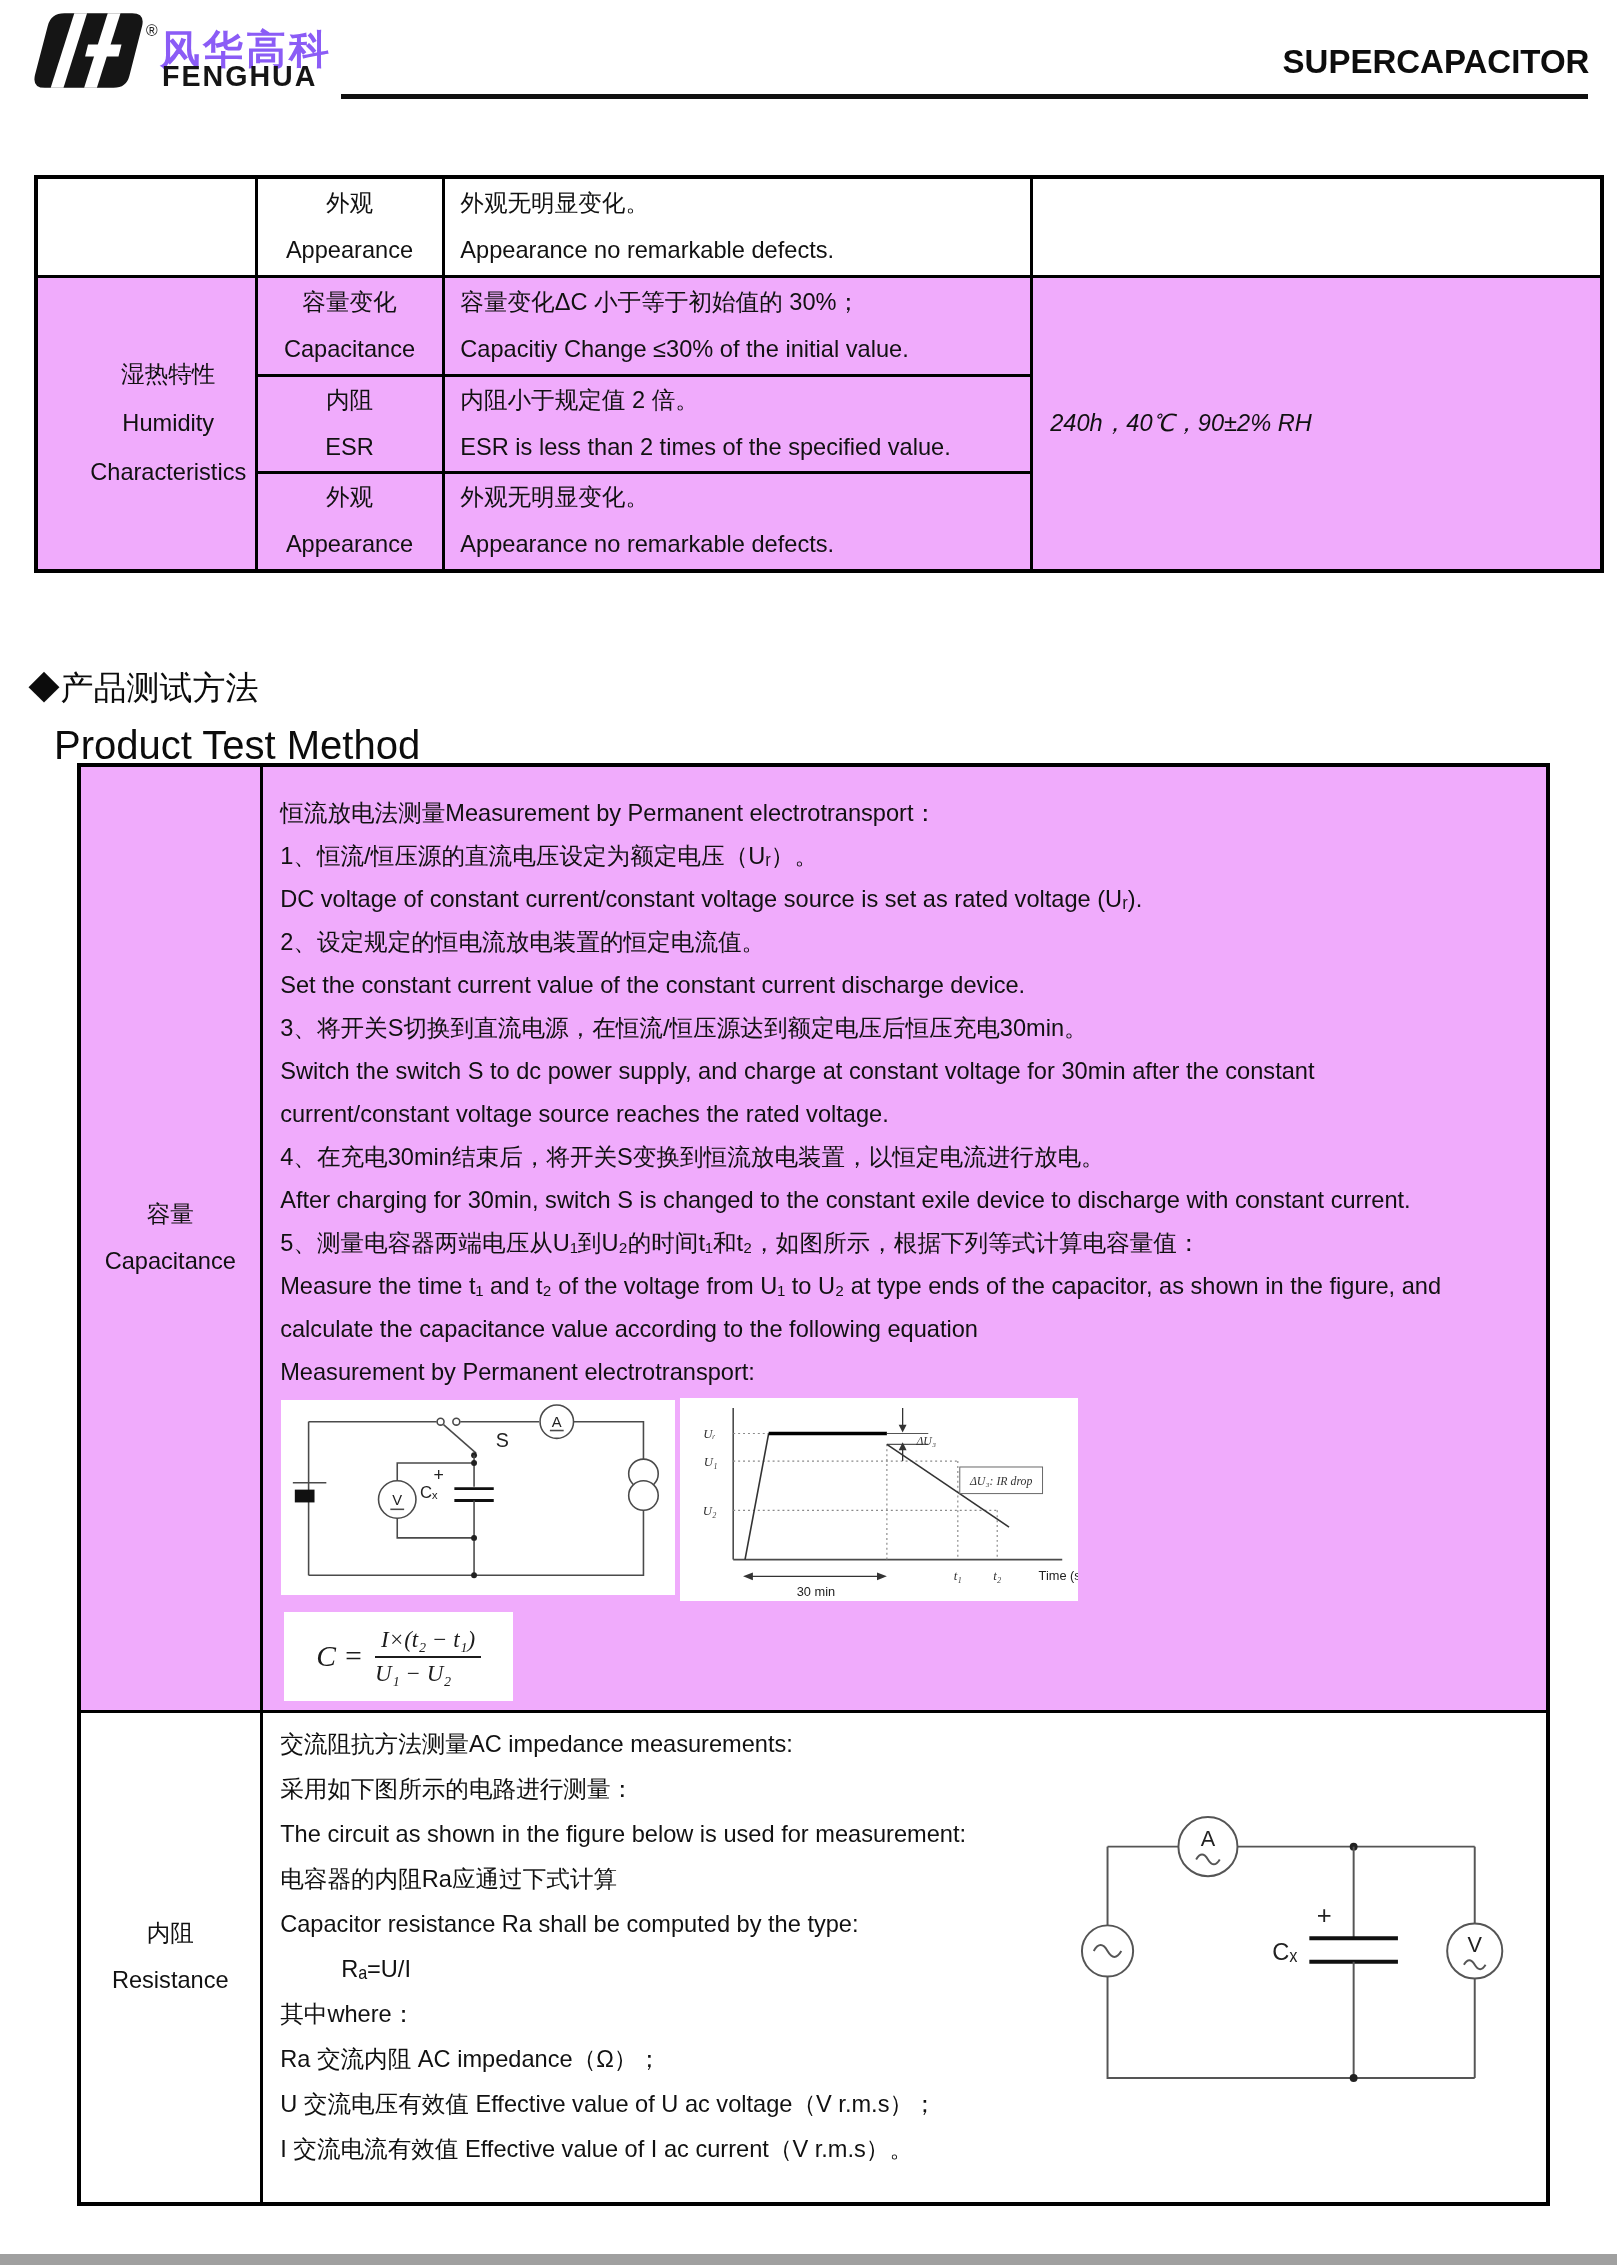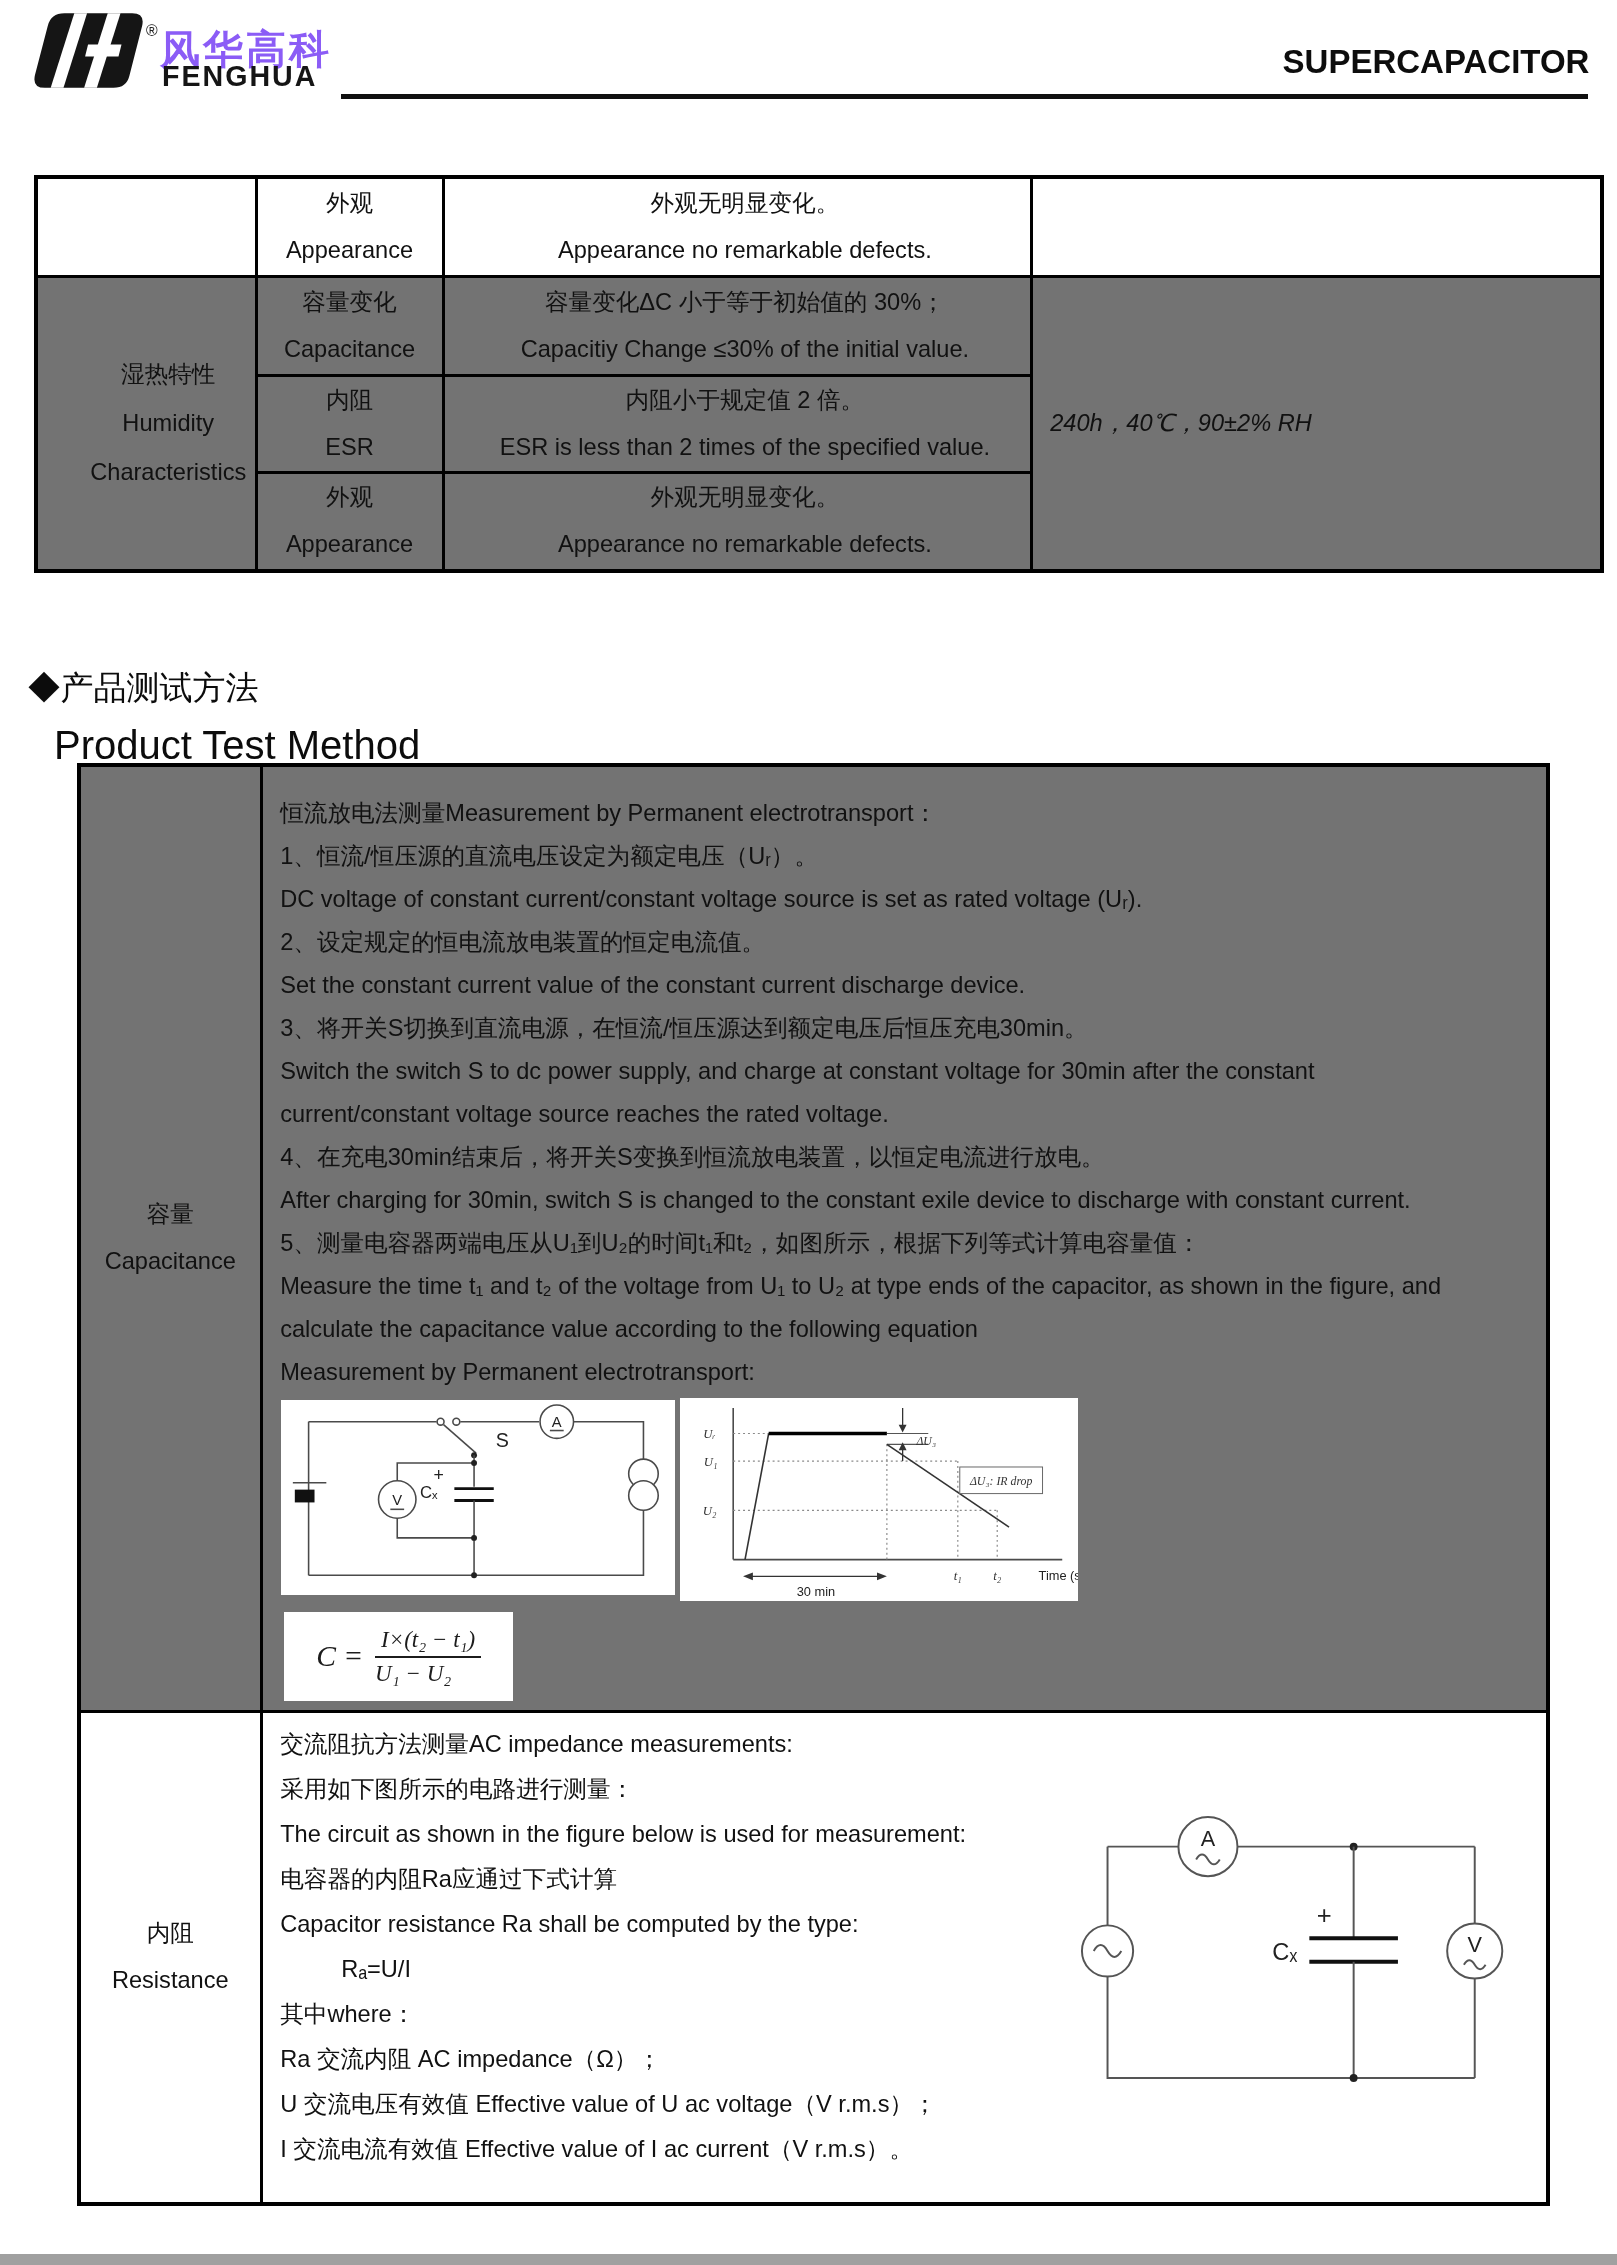--- a/index.html
+++ b/index.html
@@ -16,24 +16,24 @@
   .doc-title{right:27.6px;top:43px;font-size:33px;font-weight:700;color:#0d0d0d;}
   .header-rule{left:341px;top:94px;width:1247px;height:4.9px;background:#101010;}
 
   
   table{border-collapse:collapse;table-layout:fixed;}
   td{border:3px solid #000;vertical-align:middle;padding:0;}
   .tbl{position:absolute;}
   .tbl,.tbl td{font-size:23.6px;}
   #humidity-table{left:34px;top:175px;width:1566px;border:4.9px solid #000;}
   #test-table{left:77px;top:763px;width:1470px;border:4.9px solid #000;}
-  .bg-gray{background:#737373;}
+  .bg-gray{background:#f0abfc;}
   .bg-white{background:#ffffff;}
   .two-line{line-height:47px;text-align:center;}
-  .two-line.left{text-align:center;padding-left:15.8px;}
+  .two-line.left{text-align:left;padding-left:15.8px;}
   .three-line{line-height:49px;text-align:center;padding-left:44px;}
   .cond-cell{padding-left:17.7px;font-size:24.6px;font-style:italic;}
 
   
   .sec-cn{left:27.6px;top:666px;font-size:33px;font-weight:400;color:#0c0c0c;}
   .sec-en{left:54px;top:723px;font-size:40px;color:#0c0c0c;}
 
   
   td.content-cell{position:relative;vertical-align:top;}
   .cell-lines{position:absolute;left:17.7px;right:7.9px;}

